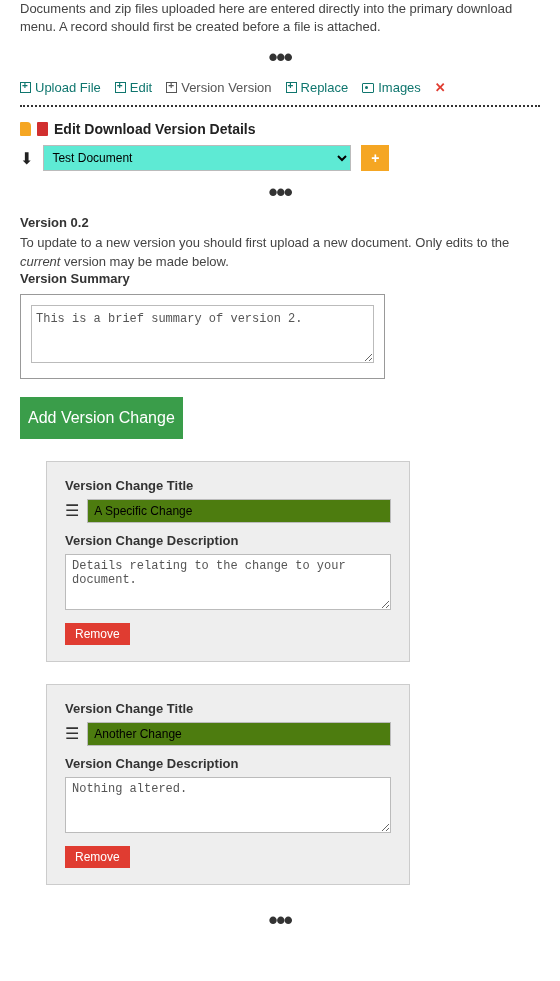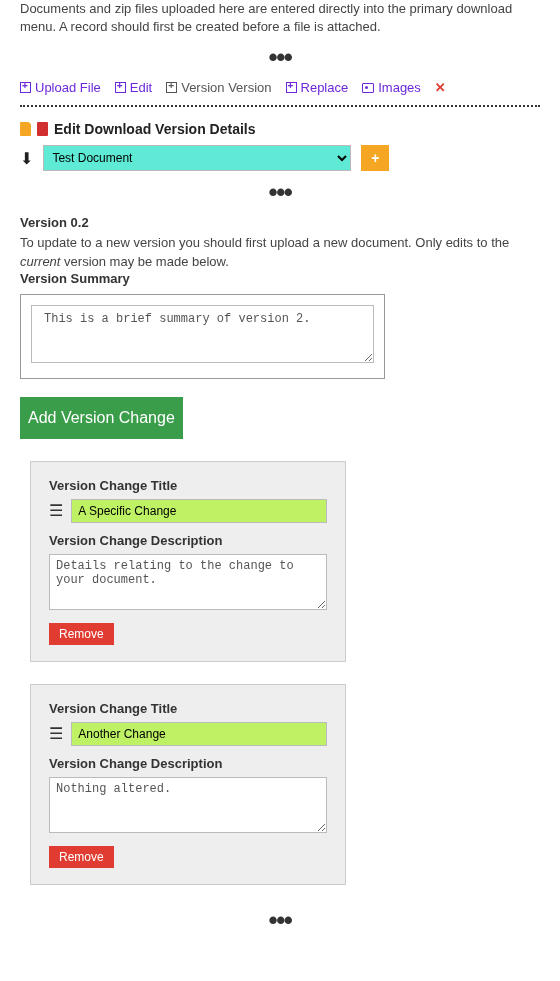--- a/index.html
+++ b/index.html
@@ -10,21 +10,21 @@
     color: #333;
     background: #fff;
     width: 560px;
   }
   .page { padding: 0 20px 40px 20px; }
   .intro { color: #444; line-height: 1.4; margin-bottom: 8px; }
   .ellipsis { text-align: center; line-height: 1; margin: 6px 0 10px 0; color: #333; font-size: 26px; letter-spacing: -1.5px; font-weight: bold;}
   .toolbar { display:flex; align-items:center; gap:14px; padding-bottom:6px; }
   .dotline { border:none; border-top:2px dotted #333; margin:4px 0 14px 0; height:0;}
   .tool-link { display:inline-flex; align-items:center; gap:4px; font-size:13px; cursor:pointer; }
-  .c-orange { color:#6d28d9; }
+  .c-orange { color:#0f766e; }
   .c-grey { color:#555; }
   .c-red { color:#e03c31; font-weight:bold; }
   .plus-box { display:inline-block; width:11px; height:11px; border:1px solid currentColor; line-height:7px; font-size:10px; text-align:center; position:relative; font-weight:bold;}
   .plus-box::before{content:"+"; position:absolute; left:1px; top:-1px;}
   .img-ico { display:inline-block; width:12px; height:10px; border:1px solid currentColor; border-radius:1px; position:relative;}
   .img-ico::after{content:""; position:absolute; left:2px; top:2px; width:3px;height:3px; border-radius:50%; background:currentColor;}
   .section-title-row{ display:flex; align-items:center; gap:6px; margin:10px 0 8px 0;}
   .doc-ico{ width:11px; height:14px; background:#f5a623; display:inline-block; border-radius:1px 4px 1px 1px; }
   .pdf-ico{ width:11px; height:14px; background:#d12f2f; display:inline-block; border-radius:1px; }
   .section-title{ font-weight:bold; font-size:14px; color:#222;}
@@ -36,33 +36,33 @@
   }
   .orange-btn{ width:28px; height:26px; background:#f5a623; color:#fff; border:none; cursor:pointer; font-size:14px; font-weight:bold; line-height:1; }
   .ver-title{ font-weight:bold; font-size:13px; margin:4px 0 4px 0;}
   .ver-note{ color:#444; line-height:1.4; }
   .ver-note em{ font-style:italic;}
   .label{ font-weight:bold; font-size:13px; margin-bottom:8px; display:block;}
   .summary-outer{
     border:1px solid #999; padding:10px 10px 12px 10px; width:365px; margin-bottom:18px; background:#fff;
   }
   textarea.summary{
-    width:100%; height:58px; border:1px solid #bbb; resize:both; padding:6px 12px; font-family:"Courier New", monospace; font-size:12px; color:#555;
+    width:100%; height:58px; border:1px solid #bbb; resize:both; padding:6px 4px; font-family:"Courier New", monospace; font-size:12px; color:#555;
   }
   .green-btn{
     background:#3a9d4a; color:#fff; border:none; padding:12px 8px; font-size:16px; cursor:pointer;
   }
   .change-card{
-    background:#eee; border:1px solid #ccc; width:316px; margin:22px 0 0 10px; padding:16px 18px 16px 18px;
+    background:#eee; border:1px solid #ccc; width:364px; margin:22px 0 0 26px; padding:16px 18px 16px 18px;
   }
   .field-label{ font-weight:bold; font-size:13px; margin-bottom:6px;}
   .input-row{ display:flex; align-items:center; gap:8px; margin-bottom:10px;}
   .grip{ font-size:16px; color:#333; line-height:1;}
   input.title-input{
-    flex:1; height:24px; border:1px solid #bbb; padding:2px 6px; font-size:12px; background:#bef264;
+    flex:1; height:24px; border:1px solid #bbb; padding:2px 6px; font-size:12px; background:#4d7c0f;
   }
   textarea.desc{
     width:100%; height:56px; border:1px solid #bbb; resize:both; padding:4px 6px; font-family:"Courier New",monospace; font-size:12px; color:#555; background:#fff; margin-bottom:10px;
   }
   .red-btn{
     background:#e03c31; color:#fff; border:none; padding:4px 10px; font-size:12px; cursor:pointer;
   }
 </style>
 </head>
 <body>

